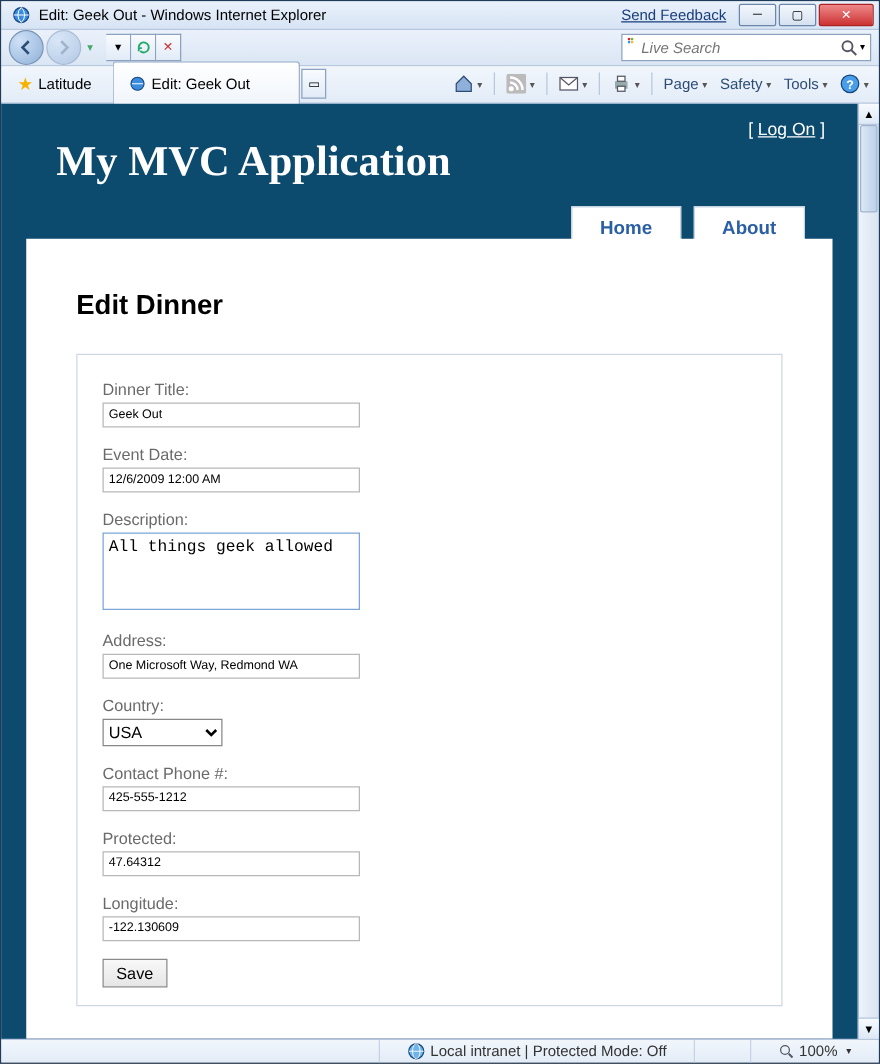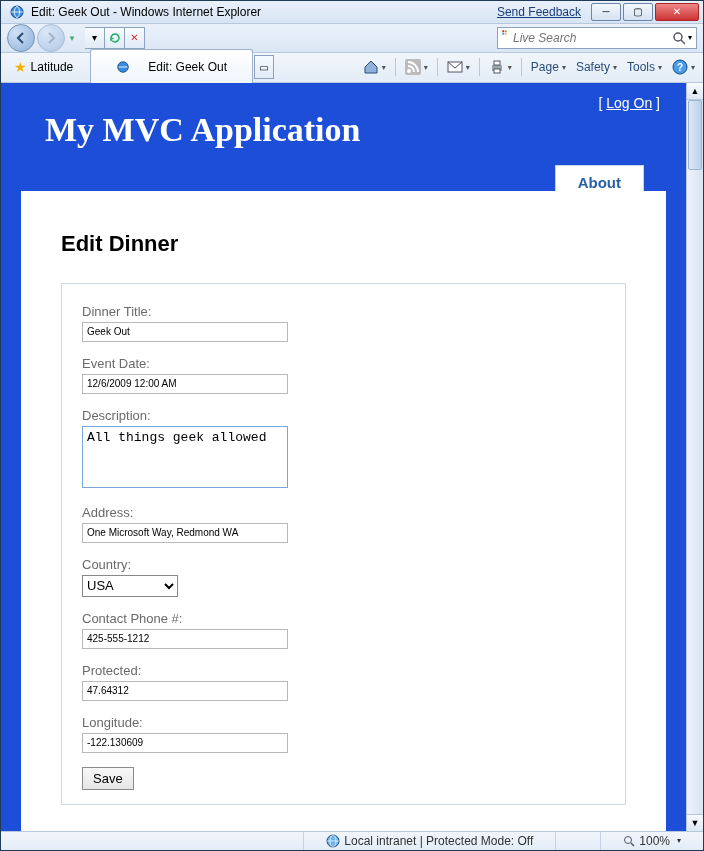--- a/index.html
+++ b/index.html
@@ -75,21 +75,21 @@
     height:30px; background:linear-gradient(#f1f6fc,#e3ecf7);
     border-bottom:1px solid #b7c7dd;
     display:flex; align-items:center; padding:0 4px; gap:2px;
   }
   .fav-btn {
     display:flex; align-items:center; gap:4px; padding:3px 8px; border:1px solid transparent; cursor:pointer;
   }
   .star { color:#f5b301; font-size:14px; }
   .tab {
     height:36px; background:linear-gradient(#fff,#f0f5fb); border:1px solid #9fb3cc; border-bottom:1px solid #fff;
-    padding:0 25px; display:flex; align-items:center; gap:18px; min-width:150px; cursor:pointer;
+    padding:0 12px; display:flex; align-items:center; gap:4px; min-width:150px; cursor:pointer;
     margin-left:6px; border-radius:3px 3px 0 0;
   }
   .tab-spacer { flex:1; }
   .tb-item {
     display:flex; align-items:center; gap:2px; padding:3px 4px; cursor:pointer; color:#2b4d77; font-size:12px;
   }
   .tb-item .dd { font-size:8px; color:#555; margin-left:1px; }
   .tb-sep { width:1px; height:18px; background:#b7c7dd; margin:0 3px; }
   .tb-ico { width:16px; height:16px; display:inline-flex; align-items:center; justify-content:center; }
 
@@ -103,21 +103,21 @@
   .vscroll {
     width:17px; background:linear-gradient(90deg,#eef3fa,#d9e3f1); border-left:1px solid #b7c7dd;
     display:flex; flex-direction:column;
   }
   .vscroll .arrow { height:17px; display:flex; align-items:center; justify-content:center; font-size:9px; cursor:pointer; background:linear-gradient(#f8fbff,#dde8f5); border-bottom:1px solid #b7c7dd;}
   .vscroll .arrow.bot { border-top:1px solid #b7c7dd; border-bottom:none;}
   .vscroll .track { flex:1; position:relative; }
   .vscroll .thumb { position:absolute; top:0; left:1px; right:1px; height:70px; background:linear-gradient(90deg,#dbe7f6,#bcd1ea); border:1px solid #9fb3cc; border-radius:2px; cursor:pointer;}
 
   .page {
-    background:#1d4ed8;
+    background:#0c4a6e;
     padding:0;
     height:100%;
     position:relative;
   }
   .page-inner {
     margin:0 20px 0 20px;
     position:relative;
   }
   .logon { position:absolute; right:26px; top:12px; color:#fff; font-size:14px; }
   .logon a { color:#fff; text-decoration:underline; cursor:pointer; }
@@ -315,20 +315,21 @@
 
   <div class="content-area">
     <div class="page-scroll">
       <div class="page">
         <div class="logon">
           <span>[ </span><a>Log On</a><span> ]</span>
         </div>
         <div class="page-inner">
           <div class="app-title">My MVC Application</div>
           <div class="nav-tabs">
+            <div class="nav-tab">Home</div>
             <div class="nav-tab">About</div>
           </div>
 
           <div class="main-panel">
             <h2 class="page-heading">Edit Dinner</h2>
 
             <fieldset class="form-box">
               <div class="field">
                 <label>Dinner Title:</label>
                 <input type="text" value="Geek Out" style="">

